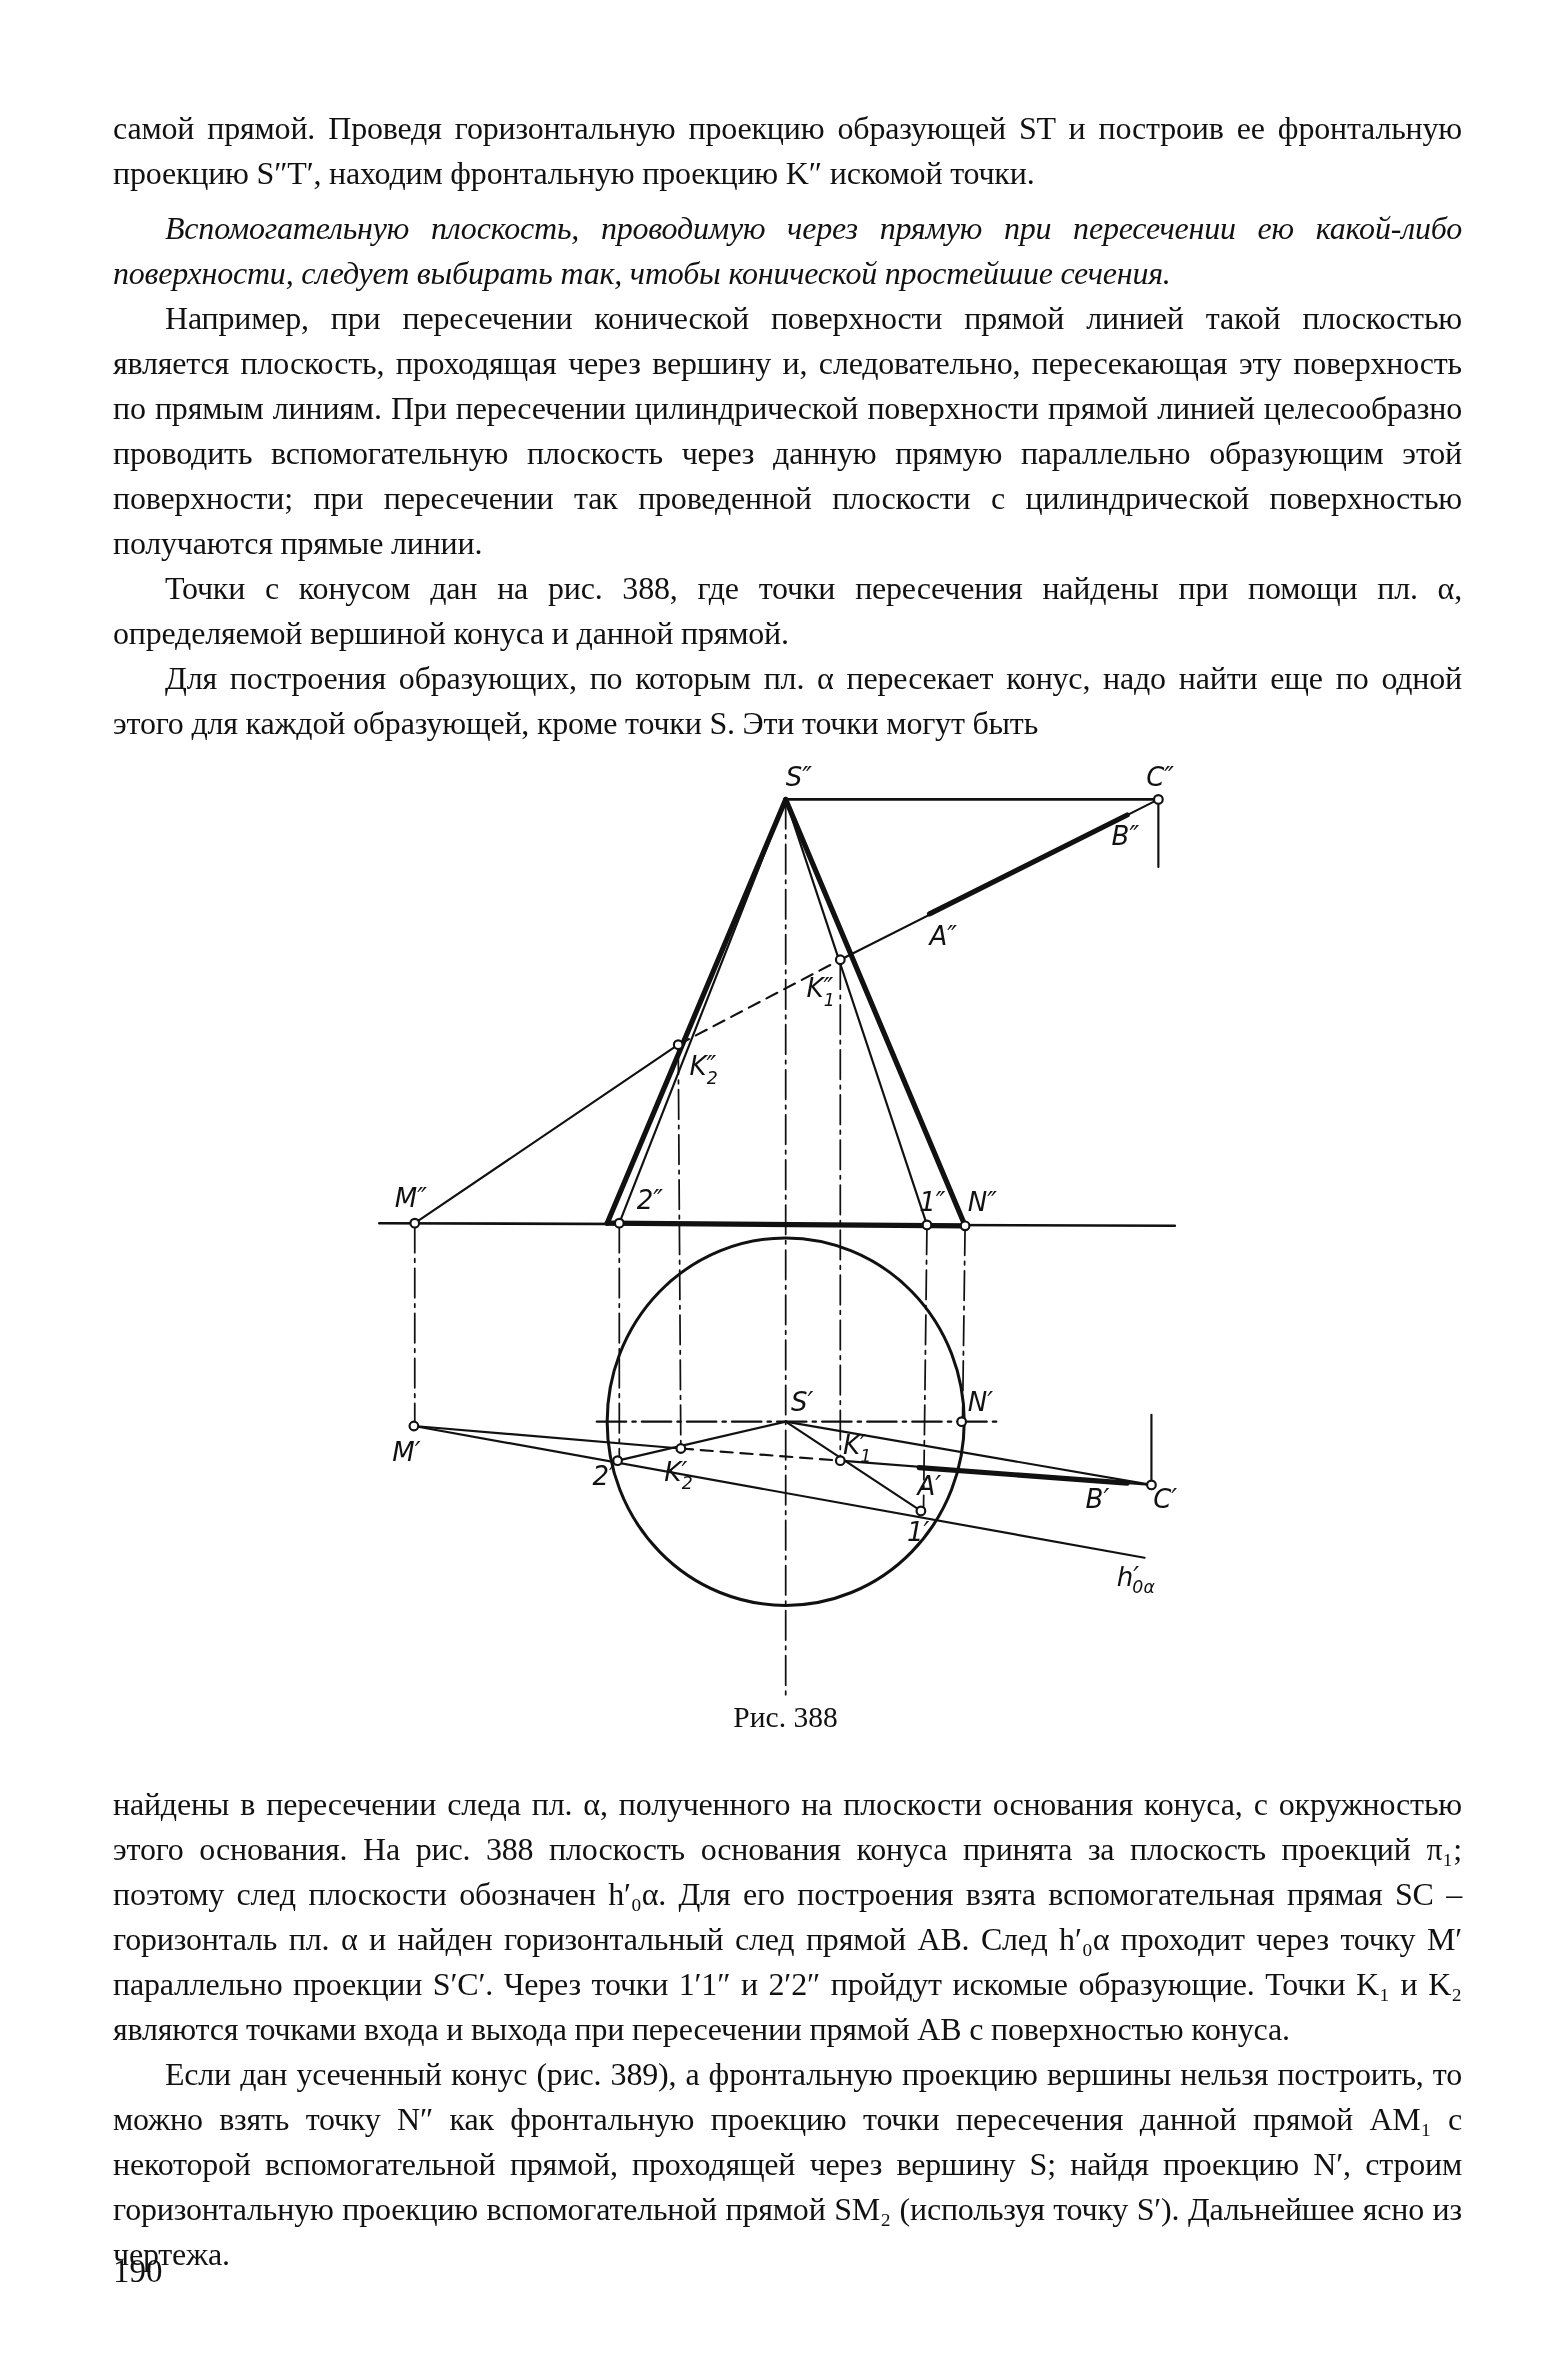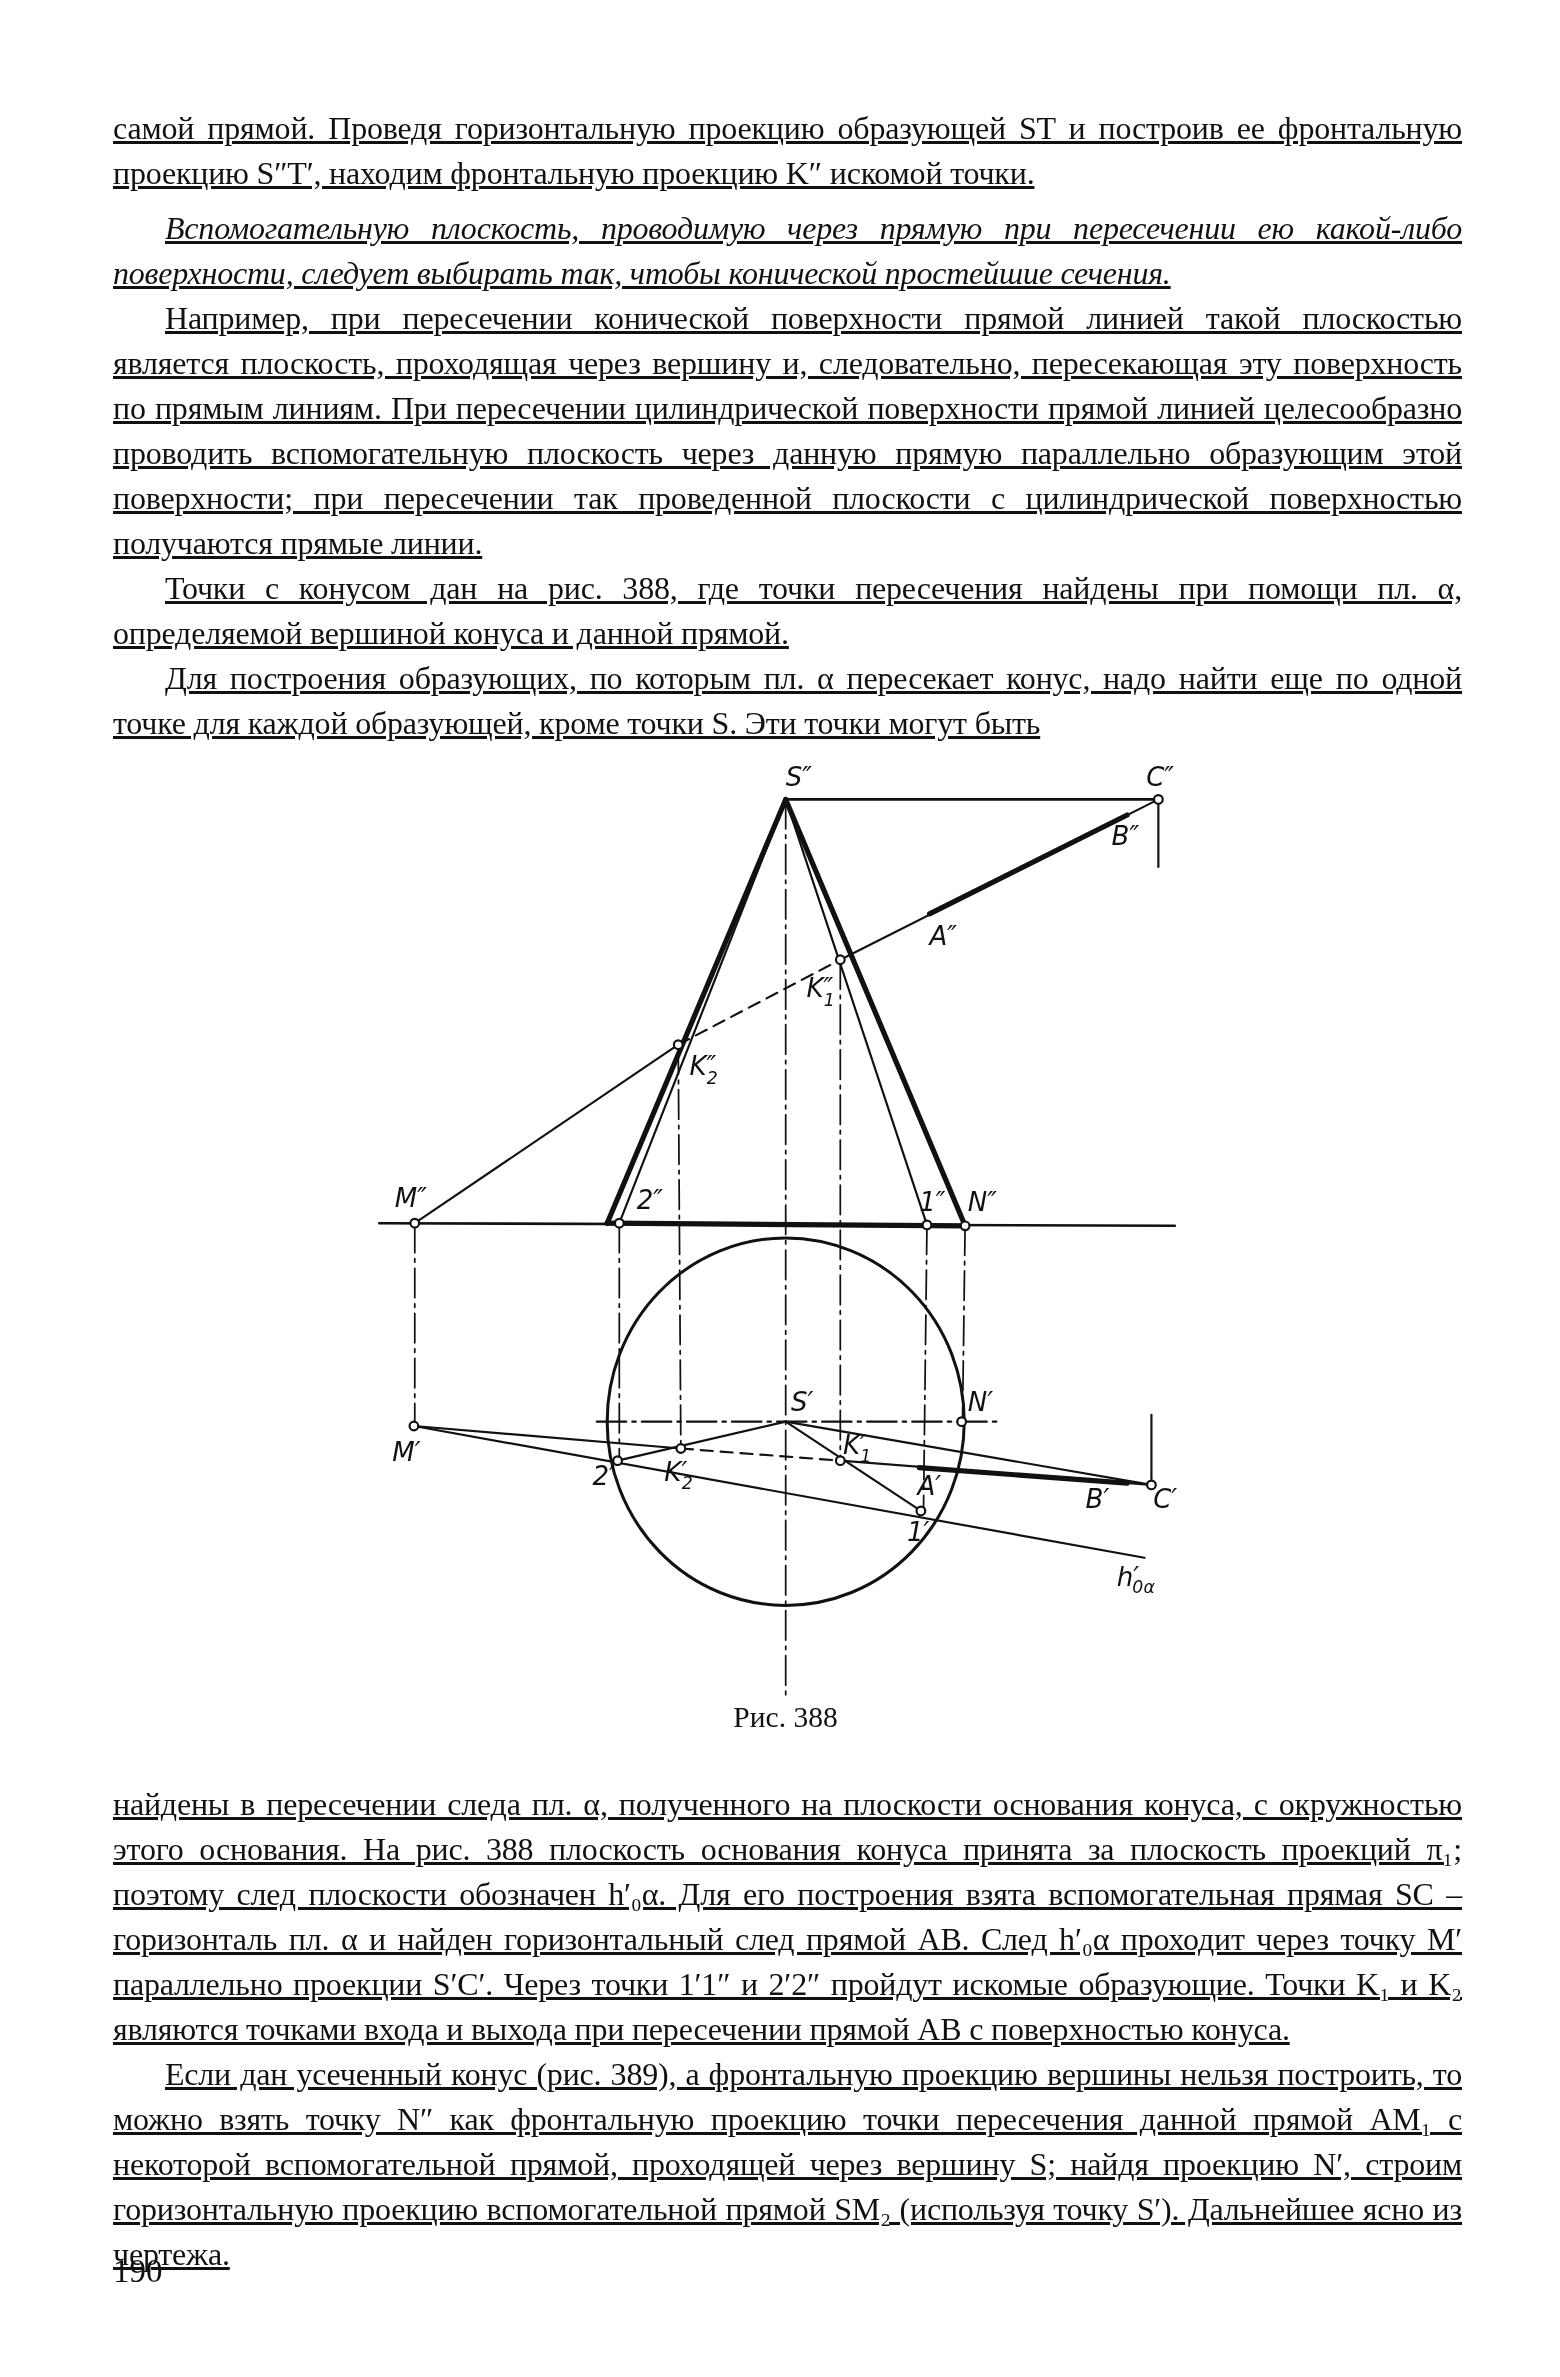--- a/index.html
+++ b/index.html
@@ -4,21 +4,20 @@
 <style>
   html, body { margin: 0; padding: 0; background: #ffffff; }
   body {
     width: 1561px; height: 2377px; position: relative; overflow: hidden;
     font-family: "Liberation Serif", "DejaVu Serif", serif; color: #111;
   }
   .page-text {
     position: absolute; left: 113px; width: 1349px;
     font-size: 32px; line-height: 45px; text-align: justify;
     letter-spacing: -0.2px;
-    text-decoration: underline;
   }
   .para { margin: 0; text-indent: 0; }
   .para.indent { text-indent: 52px; }
   .para.italic { font-style: italic; }
   #block-top { top: 106px; }
   #block-mid { top: 184px; }
   #block-bottom { top: 1755px; margin-top: 25px; }
   .figure { position: absolute; left: 0; top: 763px; width: 1561px; height: 962px; }
   .figure svg { position: absolute; left: 0; top: 0; }
   .lbl { font-family: "DejaVu Sans", sans-serif; font-style: italic; font-size: 30px; fill: #111; }
@@ -33,21 +32,21 @@
 <body>
 
 <div class="page-text" id="block-top">
   <p class="para">самой прямой. Проведя горизонтальную проекцию образующей ST и построив ее фронтальную проекцию S″T′, находим фронтальную проекцию K″ искомой точки.</p>
 </div>
 
 <div class="page-text" id="block-mid" style="top:206px;">
   <p class="para indent italic">Вспомогательную плоскость, проводимую через прямую при пересечении ею какой-либо поверхности, следует выбирать так, чтобы конической простейшие сечения.</p>
   <p class="para indent">Например, при пересечении конической поверхности прямой линией такой плоскостью является плоскость, проходящая через вершину и, следовательно, пересекающая эту поверхность по прямым линиям. При пересечении цилиндрической поверхности прямой линией целесообразно проводить вспомогательную плоскость через данную прямую параллельно образующим этой поверхности; при пересечении так проведенной плоскости с цилиндрической поверхностью получаются прямые линии.</p>
   <p class="para indent">Точки с конусом дан на рис. 388, где точки пересечения найдены при помощи пл. α, определяемой вершиной конуса и данной прямой.</p>
-  <p class="para indent">Для построения образующих, по которым пл. α пересекает конус, надо найти еще по одной точке для каждой образующей, кроме точки S. Эти точки могут быть</p>
+  <p class="para indent">Для построения образующих, по которым пл. α пересекает конус, надо найти еще по одной этого для каждой образующей, кроме точки S. Эти точки могут быть</p>
 </div>
 
 <div class="figure">
   <svg width="1561" height="962" viewBox="0 880 1800 1110">
     <g stroke="#111" fill="none" stroke-linecap="round">
 
       <line x1="437" y1="1411" x2="1355" y2="1414" stroke-width="3"></line>
       <line x1="700" y1="1411" x2="1113" y2="1414" stroke-width="6"></line>
       <line x1="906" y1="922" x2="700" y2="1411" stroke-width="6"></line>
       <line x1="906" y1="922" x2="1113" y2="1414" stroke-width="6"></line>

